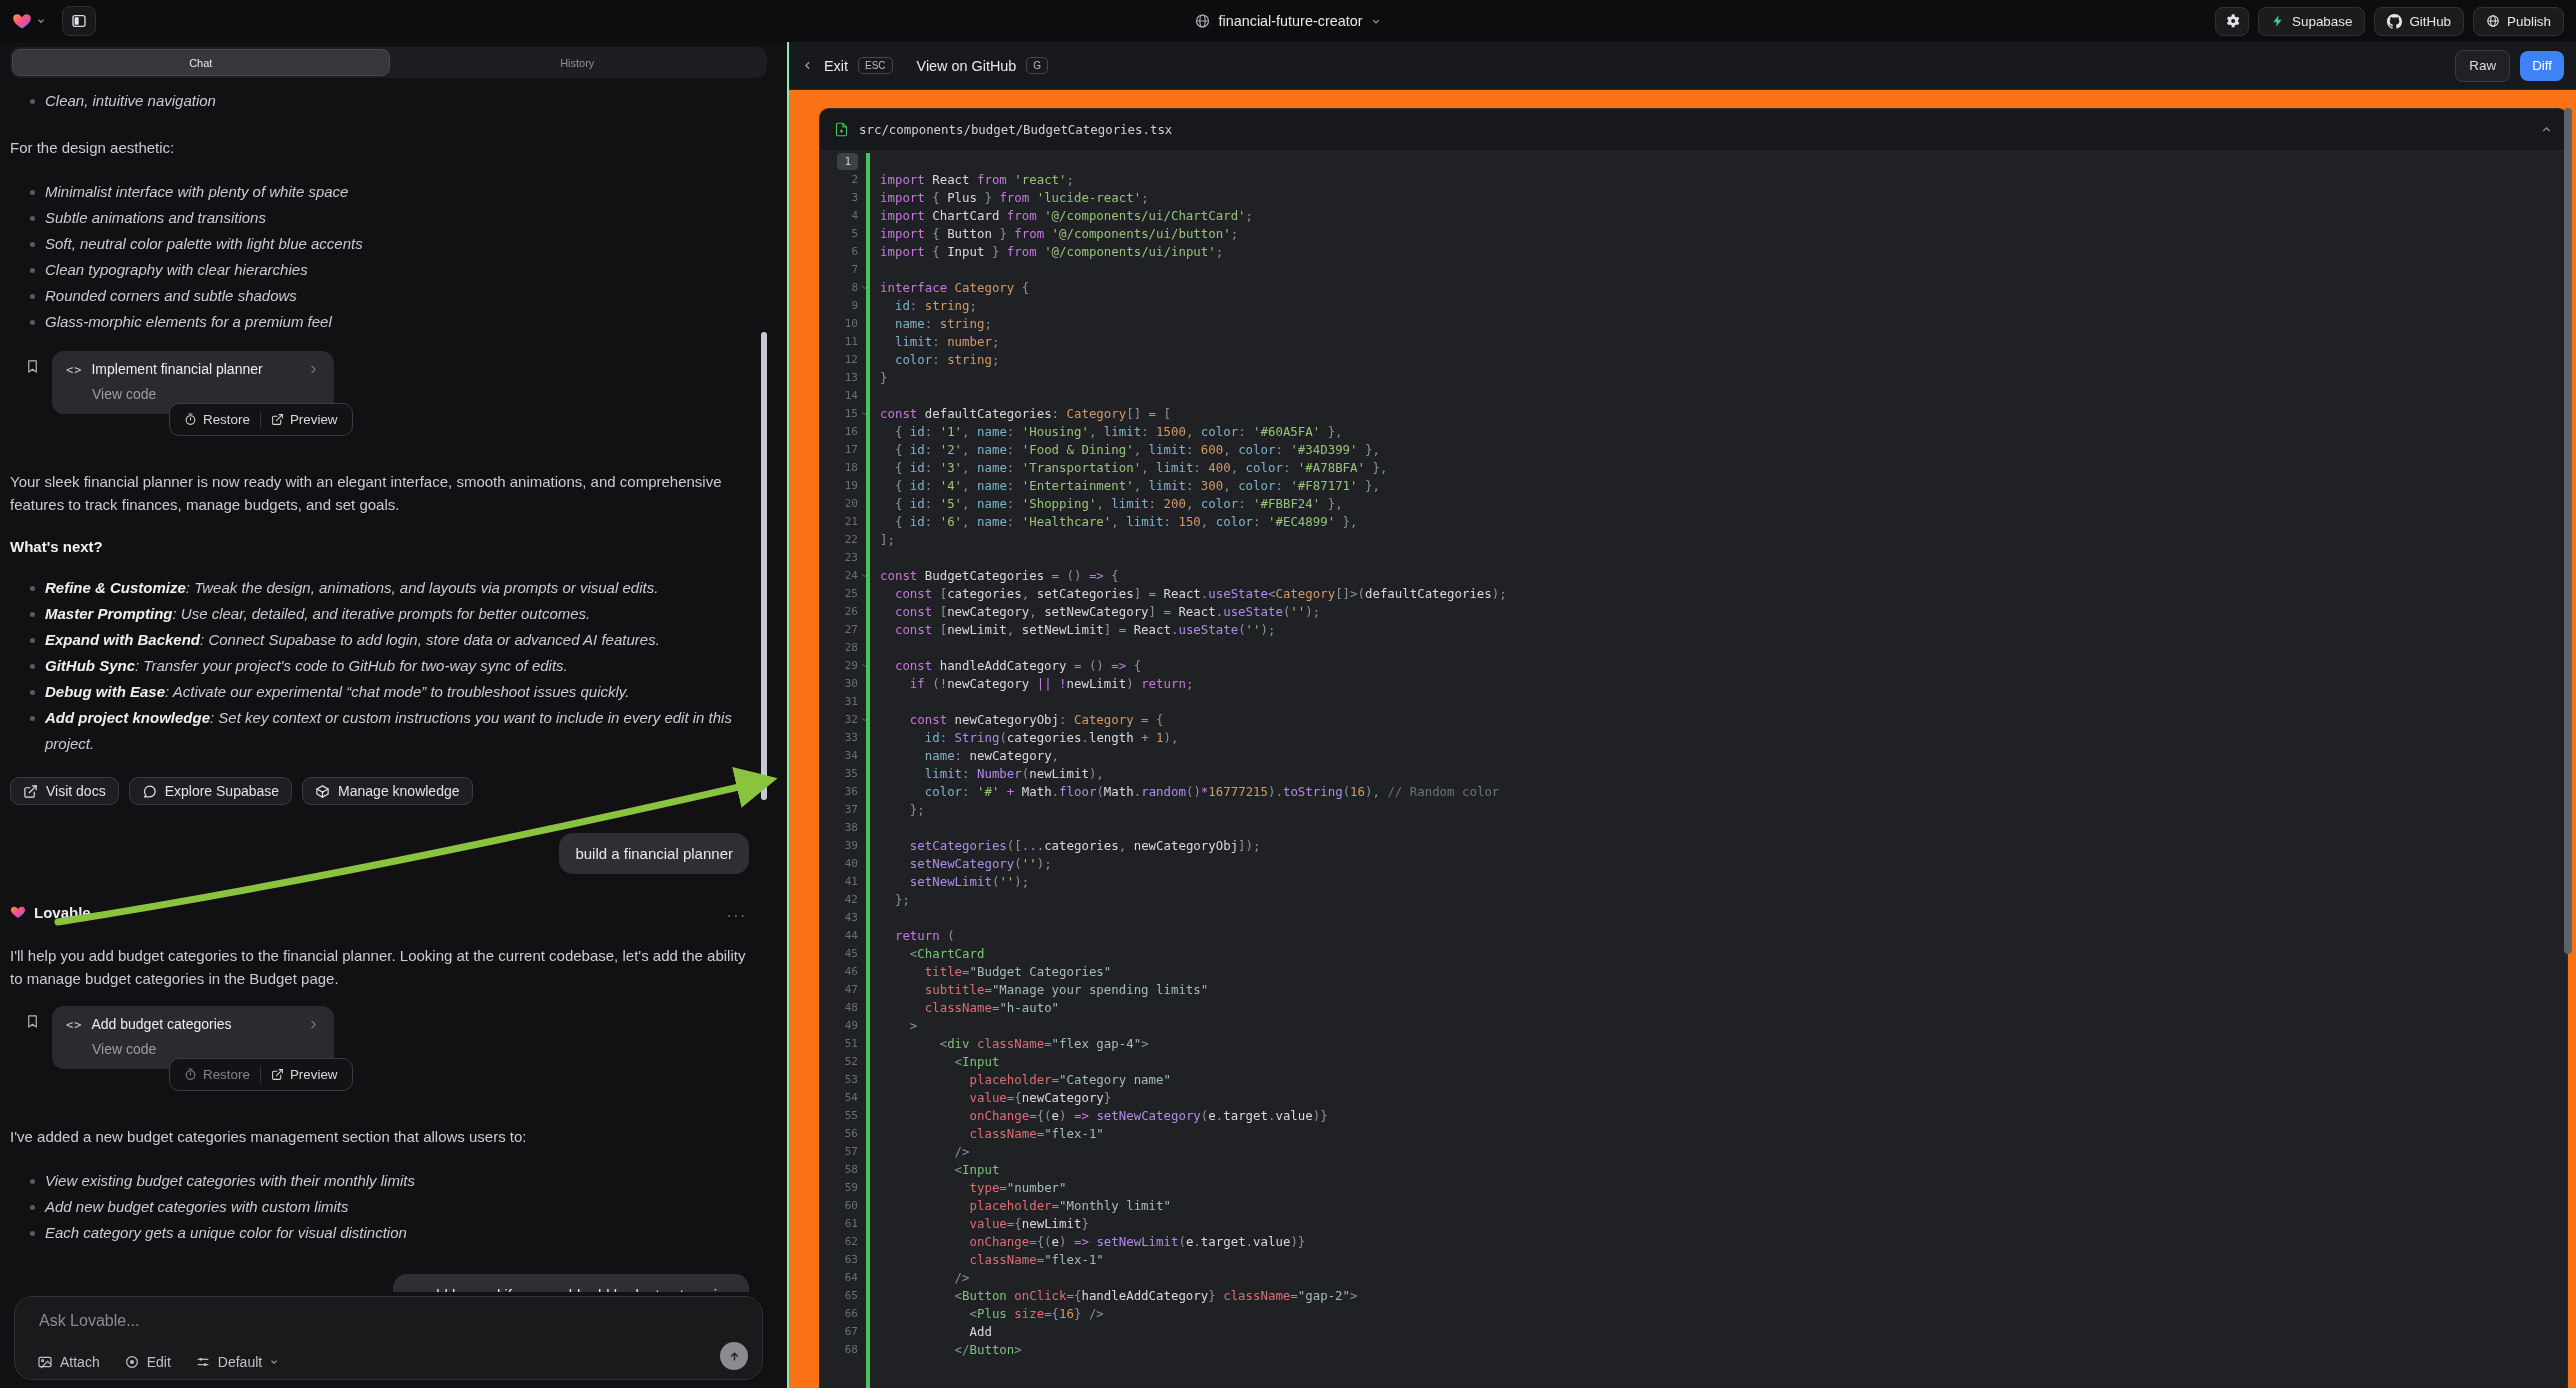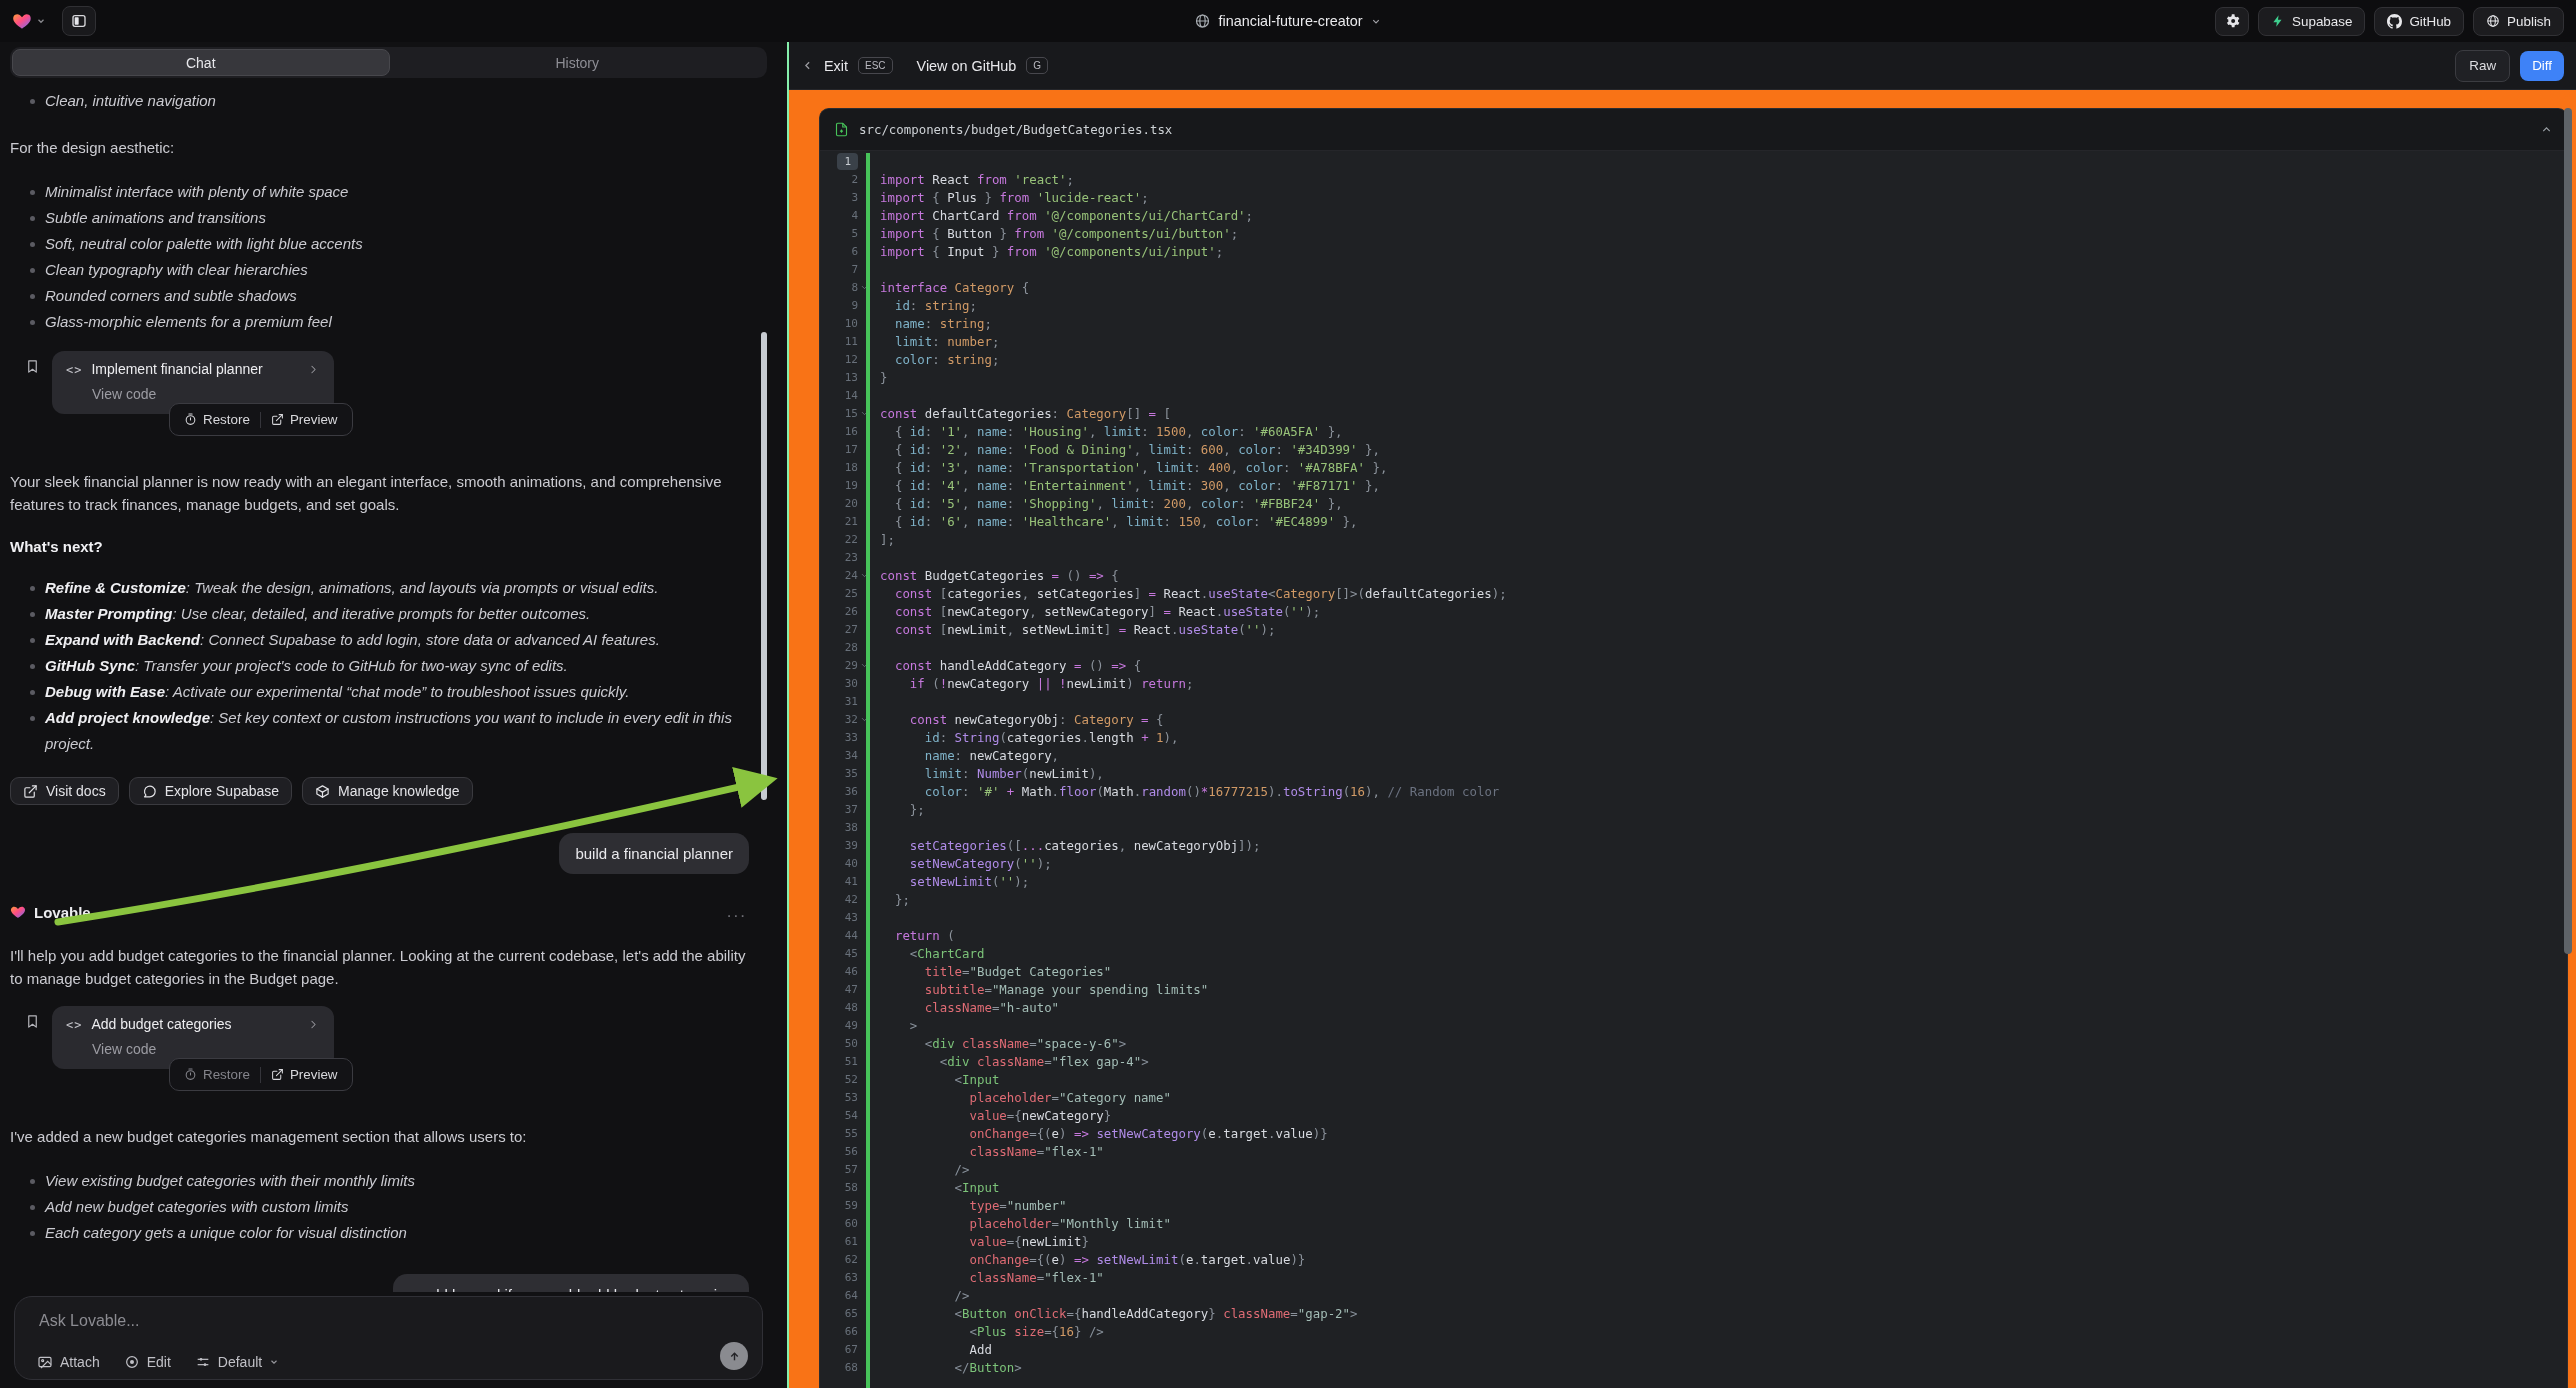--- a/index.html
+++ b/index.html
@@ -17,21 +17,21 @@
   .tb-right{margin-left:auto;display:flex;align-items:center;gap:9px;}
   .pill{height:27px;display:flex;align-items:center;gap:7px;padding:0 12px;border-radius:8px;
         background:#1C1C1F;border:1px solid #313135;color:#E9E9EC;font-size:13.4px;}
   .icon-btn{width:32px;height:27px;display:flex;align-items:center;justify-content:center;
         border-radius:8px;background:#1C1C1F;border:1px solid #313135;}
   .muted-ic{color:#A9AEB4;}
   
   .chat-panel{position:absolute;left:0;top:42px;width:787px;bottom:0;background:#111113;}
   .tabs{position:absolute;top:5px;left:10px;right:20px;height:31px;background:#1E1E22;
         border-radius:10px;display:flex;padding:2px;box-sizing:border-box;}
-  .tab{flex:1;display:flex;align-items:center;justify-content:center;font-size:14px;
+  .tab{flex:1;display:flex;align-items:center;justify-content:center;font-size:11px;
        color:#8E8E95;border-radius:8px;box-sizing:border-box;}
   .tab.active{background:#37373C;color:#E7E7EB;border:1px solid #47474C;}
   .chat-scroll{position:absolute;left:0;right:24px;top:44px;bottom:96px;padding:0 14px 0 10px;
         overflow:hidden;display:flex;flex-direction:column;align-items:stretch;}
   .para{font-size:15px;line-height:23px;color:#CBCBD1;margin:22px 0 0;}
   .heading{font-size:15px;font-weight:bold;color:#F1F1F4;margin:22px 0 0;}
   ul.bullets{list-style:none;margin:20px 0 0;padding:0;}
   ul.bullets.first{margin-top:2px;}
   ul.bullets li{position:relative;padding-left:35px;font-size:15px;line-height:26px;color:#CBCBD1;font-style:italic;}
   ul.bullets li .dot{position:absolute;left:20px;top:11px;width:5px;height:5px;border-radius:50%;
@@ -669,24 +669,20 @@
             </div>
             <div class="code-line">
               <span class="ln"><span class="num">48</span></span>
               <div class="lt"><span class="tk-at">      className</span><span class="tk-p">=</span><span class="tk-as">"h-auto"</span></div>
             </div>
             <div class="code-line">
               <span class="ln"><span class="num">49</span></span>
               <div class="lt"><span class="tk-ab">    &gt;</span></div>
             </div>
             <div class="code-line">
-              <span class="ln"><span class="num">50</span></span>
-              <div class="lt"><span class="tk-ab">      &lt;</span><span class="tk-tg">div</span><span class="tk-at"> className</span><span class="tk-p">=</span><span class="tk-as">"space-y-6"</span><span class="tk-ab">&gt;</span></div>
-            </div>
-            <div class="code-line">
               <span class="ln"><span class="num">51</span></span>
               <div class="lt"><span class="tk-ab">        &lt;</span><span class="tk-tg">div</span><span class="tk-at"> className</span><span class="tk-p">=</span><span class="tk-as">"flex gap-4"</span><span class="tk-ab">&gt;</span></div>
             </div>
             <div class="code-line">
               <span class="ln"><span class="num">52</span></span>
               <div class="lt"><span class="tk-ab">          &lt;</span><span class="tk-tg">Input</span></div>
             </div>
             <div class="code-line">
               <span class="ln"><span class="num">53</span></span>
               <div class="lt"><span class="tk-at">            placeholder</span><span class="tk-p">=</span><span class="tk-as">"Category name"</span></div>

